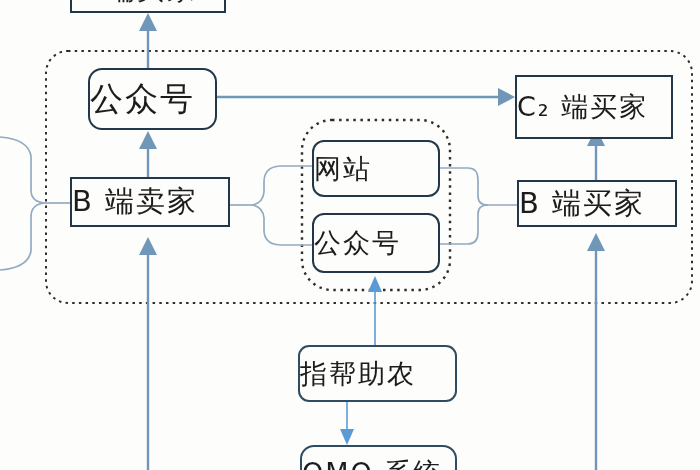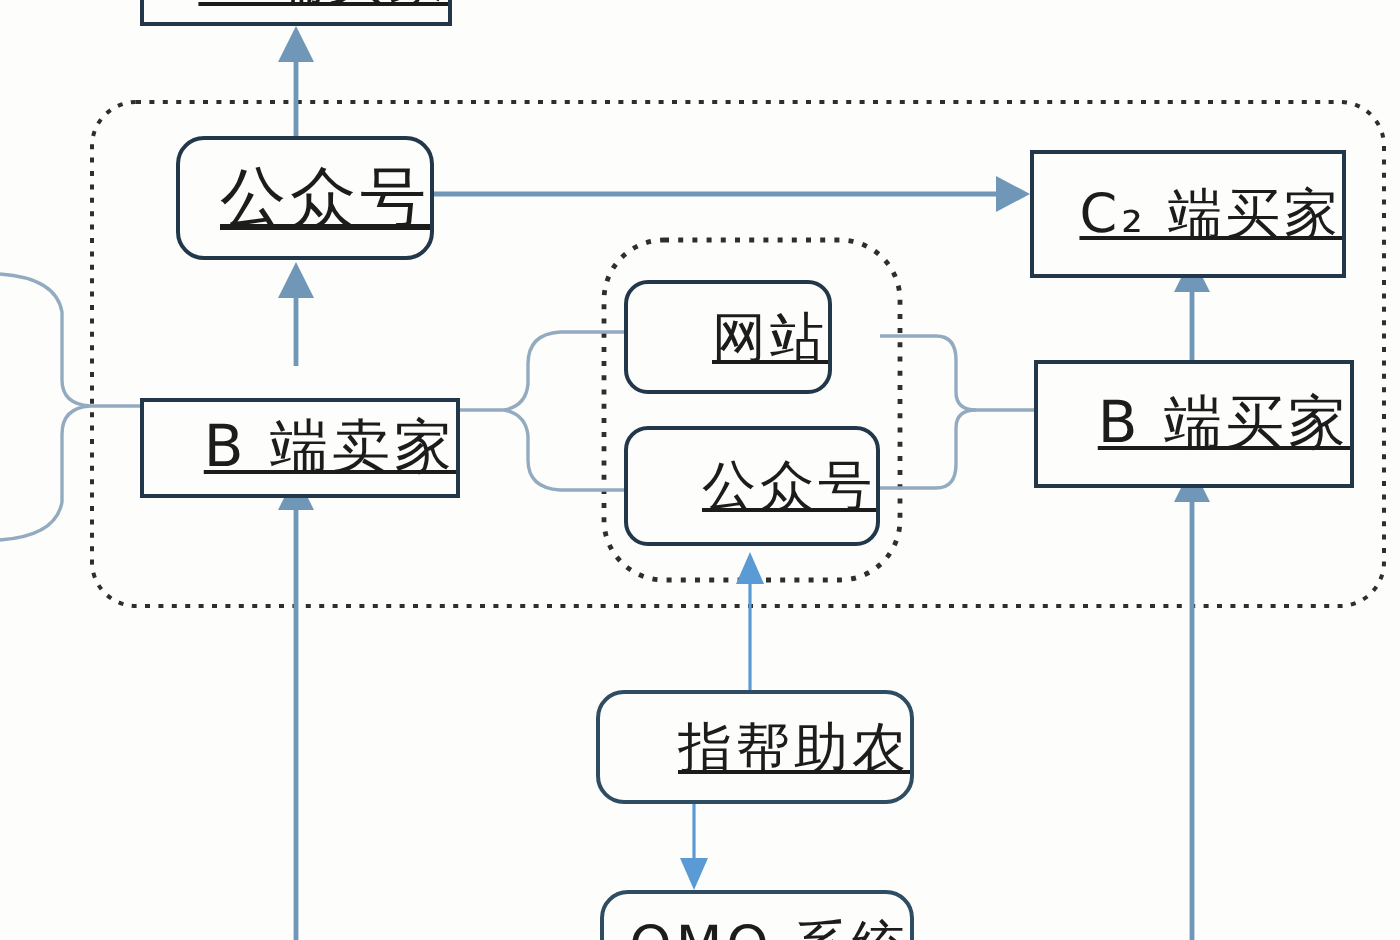--- a/index.html
+++ b/index.html
@@ -24,49 +24,48 @@
   #wires{position:absolute;left:0;top:0;z-index:1;}
   .arrow-line{stroke:var(--arrow);stroke-width:2.4;fill:none;}
   .arrow-head{fill:var(--arrow);stroke:none;}
   .thin-line{stroke:var(--thin-arrow);stroke-width:1.6;fill:none;}
   .thin-head{fill:var(--thin-arrow);stroke:none;}
   .brace{stroke:var(--connector);stroke-width:1.7;fill:none;}
   .dash-outer{stroke:var(--dashed);stroke-width:2;fill:none;stroke-dasharray:2.5 4.2;}
   .dash-inner{stroke:var(--dashed);stroke-width:2.4;fill:none;stroke-dasharray:2.5 4.6;}
   .node{
     position:absolute;z-index:2;
-    display:flex;align-items:center;justify-content:flex-end;
+    display:flex;align-items:center;justify-content:flex-start;
     background:var(--background);
     border:2.5px solid var(--box-border);
     box-sizing:border-box;
     letter-spacing:2px;
     white-space:nowrap;
-    text-decoration:underline;
   }
   .rounded{border-radius:14px;}
   .rounded-sm{border-radius:12px;}
   .slate{border-color:var(--slate-border);}
   .ecosystem-label{
     position:absolute;z-index:3;
     left:276px;top:35px;
     font-size:21px;font-weight:bold;letter-spacing:4px;
     color:var(--label-text);
     background:var(--background);
     padding:1px 8px;
     white-space:nowrap;
   }
   
   .n-top-buyer{left:70px;top:-38px;width:156px;height:51px;font-size:28px;align-items:flex-end;padding-bottom:2px;}
   .n-gzh-top{left:88px;top:68px;width:129px;height:62px;font-size:33px;}
   .n-c2-buyer{left:515px;top:75px;width:158px;height:64px;font-size:27px;}
-  .n-b-seller{left:70px;top:199px;width:160px;height:50px;font-size:29px;}
-  .n-website{left:312px;top:140px;width:104px;height:57px;font-size:27px;}
+  .n-b-seller{left:70px;top:177px;width:160px;height:50px;font-size:29px;}
+  .n-website{left:312px;top:140px;width:128px;height:57px;font-size:27px;}
   .n-gzh-inner{left:312px;top:213px;width:128px;height:60px;font-size:27px;}
-  .n-b-buyer{left:517px;top:180px;width:160px;height:64px;font-size:29px;}
-  .n-zhibang{left:298px;top:345px;width:159px;height:57px;font-size:27px;}
+  .n-b-buyer{left:517px;top:180px;width:160px;height:47px;font-size:29px;}
+  .n-zhibang{left:298px;top:345px;width:159px;height:57px;font-size:27px;border-radius:11px;}
   .n-omo{left:300px;top:445px;width:157px;height:56px;font-size:27px;}
 </style>
 </head>
 <body>
 
 <div id="stage">
 
   <svg id="wires" width="700" height="470" viewBox="0 0 700 470">
 
     <rect class="dash-outer" x="46" y="51" width="646" height="252" rx="22"></rect>

